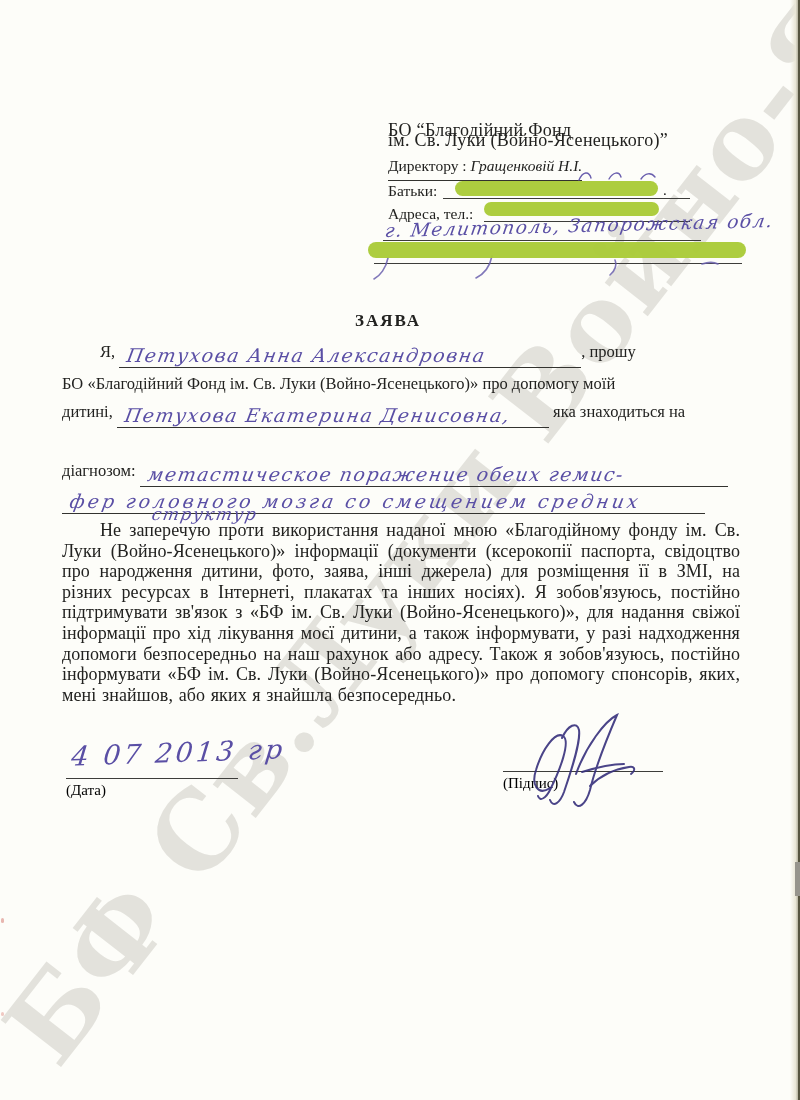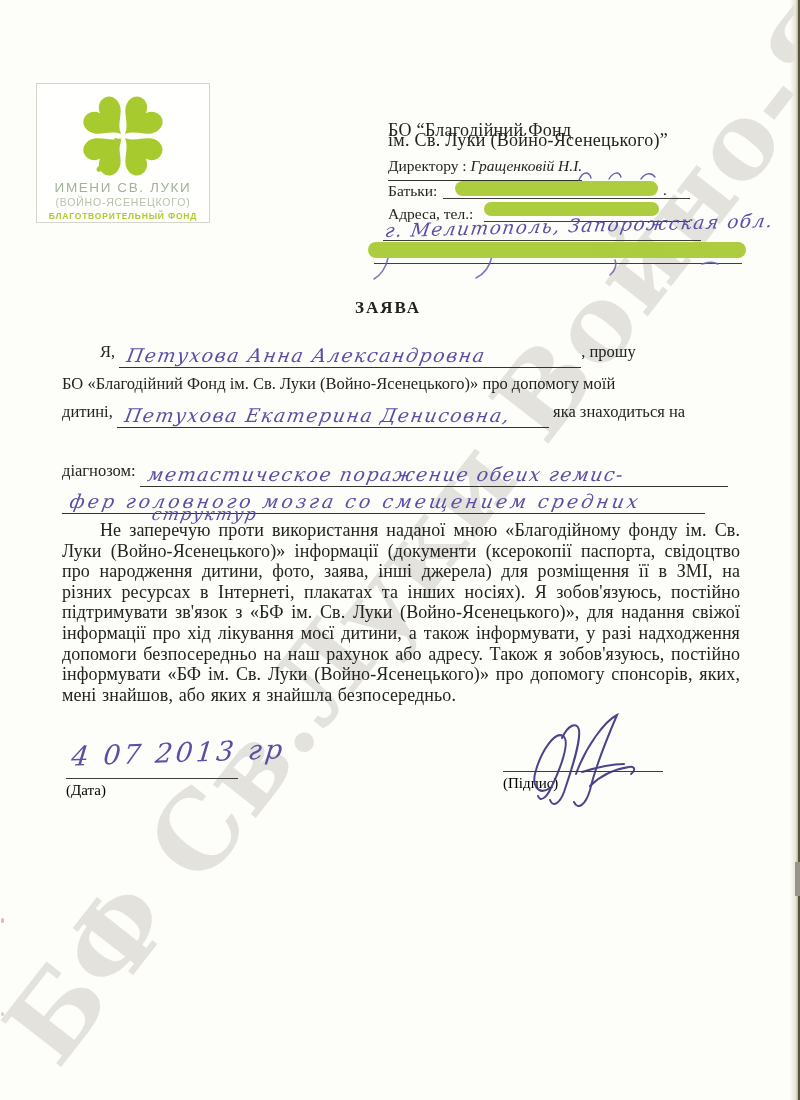--- a/index.html
+++ b/index.html
@@ -33,21 +33,21 @@
   .rule{position:absolute; height:1.4px; background:#3d3d3a; z-index:3;}
   .redact{position:absolute; height:15px; border-radius:8px; z-index:5; opacity:0.95;}
   .hw{
     font-family:"DejaVu Serif", serif; font-style:italic;
     color:#5a4fa5; letter-spacing:1.5px; white-space:nowrap;
     display:inline-block; transform:skewX(-10deg);
   }
   .blank{display:inline-block; border-bottom:1.3px solid #33332f; height:23px; vertical-align:-5px;}
   .blank .hw{font-size:19px; position:relative; top:0px; padding-left:8px;}
   .title{
-    position:absolute; left:0; right:24px; top:298px; text-align:center;
+    position:absolute; left:0; right:24px; top:311px; text-align:center;
     font-weight:bold; font-size:17px; letter-spacing:2px; z-index:3;
   }
   .bodyline{position:absolute; left:62px; width:678px; font-size:16.5px; white-space:nowrap; z-index:3;}
   .consent{
     position:absolute; left:62px; top:520px; width:678px; z-index:3;
     font-size:18px; line-height:20.6px; text-align:justify; text-indent:38px;
     letter-spacing:0.1px; word-spacing:1px;
   }
   .caption{font-size:15px; color:#000000; }
   
@@ -57,42 +57,20 @@
   .edge-notch{position:absolute; right:0; top:862px; width:5px; height:34px; background:#96948c; z-index:9;}
   .speck{position:absolute; border-radius:2px; z-index:9;}
 </style>
 </head>
 <body>
 
 <div class="page">
 
   <div class="watermark" style="color: rgb(227, 226, 220);">БФ Св.Луки Войно-Ясенецкий</div>
 
-  <div class="logo-box">
-    <svg width="96" height="96" viewBox="-52 -52 104 104">
-      <g>
-        <g transform="rotate(45)">
-          <path class="clover-fill" d="M0,-3 C-4,-13 -14,-16 -20,-24 C-26,-33 -22,-44 -12,-44 C-6,-44 -2,-40 0,-35 C2,-40 6,-44 12,-44 C22,-44 26,-33 20,-24 C14,-16 4,-13 0,-3 Z" fill="#a7cb2e"></path>
-        </g>
-        <g transform="rotate(135)">
-          <path class="clover-fill" d="M0,-3 C-4,-13 -14,-16 -20,-24 C-26,-33 -22,-44 -12,-44 C-6,-44 -2,-40 0,-35 C2,-40 6,-44 12,-44 C22,-44 26,-33 20,-24 C14,-16 4,-13 0,-3 Z" fill="#a7cb2e"></path>
-        </g>
-        <g transform="rotate(225)">
-          <path class="clover-fill" d="M0,-3 C-4,-13 -14,-16 -20,-24 C-26,-33 -22,-44 -12,-44 C-6,-44 -2,-40 0,-35 C2,-40 6,-44 12,-44 C22,-44 26,-33 20,-24 C14,-16 4,-13 0,-3 Z" fill="#a7cb2e"></path>
-        </g>
-        <g transform="rotate(315)">
-          <path class="clover-fill" d="M0,-3 C-4,-13 -14,-16 -20,-24 C-26,-33 -22,-44 -12,-44 C-6,-44 -2,-40 0,-35 C2,-40 6,-44 12,-44 C22,-44 26,-33 20,-24 C14,-16 4,-13 0,-3 Z" fill="#a7cb2e"></path>
-        </g>
-        <path class="clover-fill" d="M-2,4 C-4,18 -11,29 -24,38 C-27,40 -30,37 -28,34 C-17,25 -10,14 -9,2 Z" fill="#a7cb2e"></path>
-      </g>
-    </svg>
-    <div class="logo-l1">ИМЕНИ СВ. ЛУКИ</div>
-    <div class="logo-l2">(ВОЙНО-ЯСЕНЕЦКОГО)</div>
-    <div class="logo-l3">БЛАГОТВОРИТЕЛЬНЫЙ ФОНД</div>
-  </div>
 
   <div class="abs printed hdr" style="left:388px; top:101px;">БО “Благодійний Фонд</div>
   <div class="abs printed hdr" style="left:388px; top:111px;">ім. Св. Луки (Войно-Ясенецького)”</div>
 
   <div class="abs printed lbl" style="left:388px; top:156px; border-bottom:1.3px solid #33332f; padding-bottom:4px;">
     <span>Директору :</span>
     <span style="font-style:italic;">Гращенковій Н.І.</span>
   </div>
 
   <div class="abs printed lbl" style="left:388px; top:181px;">Батьки:</div>

